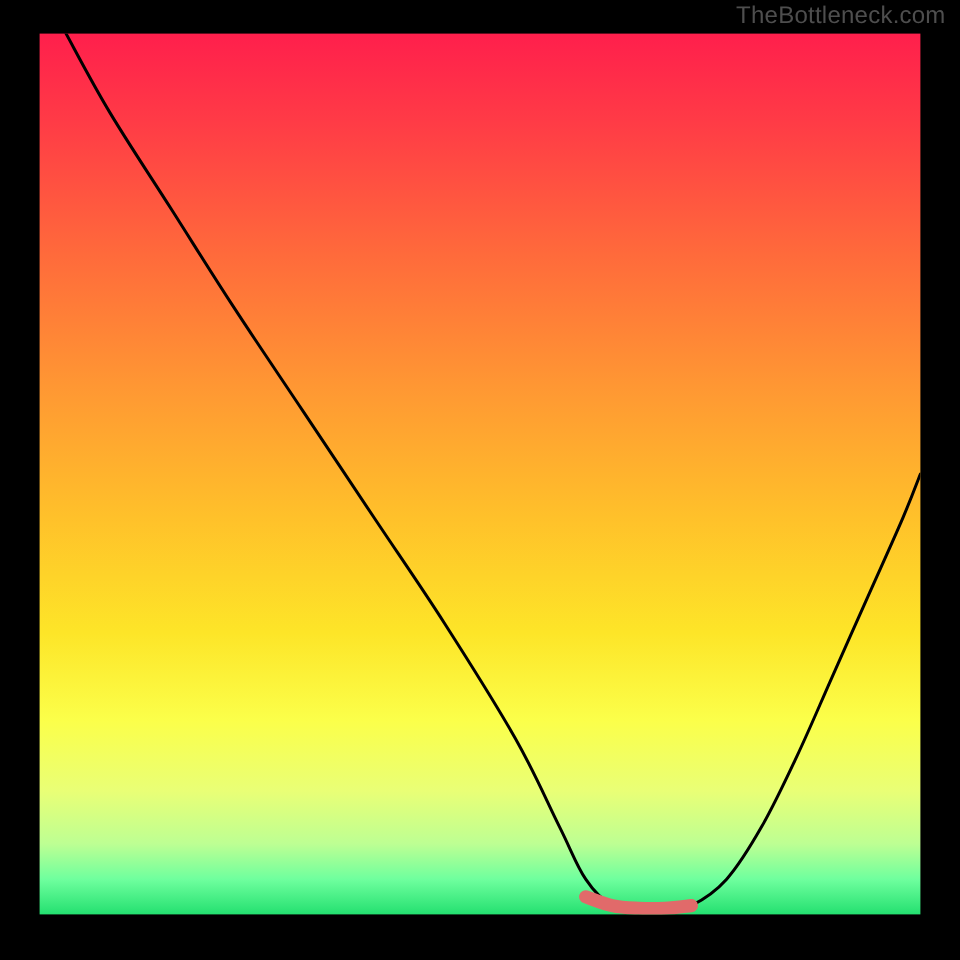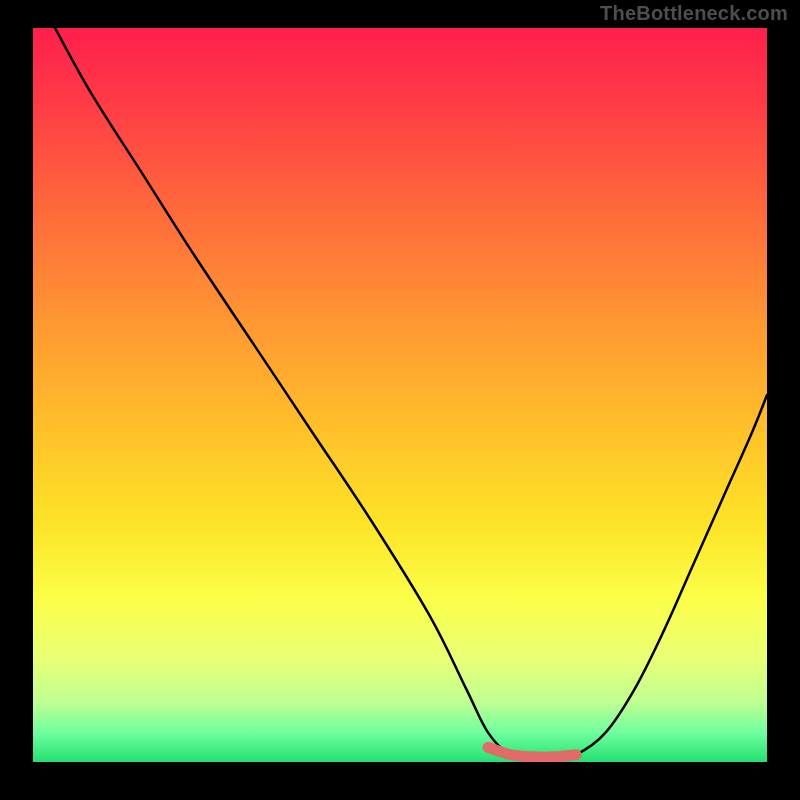--- a/index.html
+++ b/index.html
@@ -15,21 +15,21 @@
     width: 800px;
     height: 800px;
     background: #000;
   }
   .watermark {
     position: absolute;
     top: 2px;
     right: 12px;
     font-family: Arial, Helvetica, sans-serif;
     font-size: 20px;
-    font-weight: 700;
+    font-weight: 400;
     color: #4e4e4e;
     letter-spacing: 0.2px;
   }
   .plot {
     position: absolute;
     left: 33px;
     top: 28px;
     width: 734px;
     height: 734px;
     background: linear-gradient(

